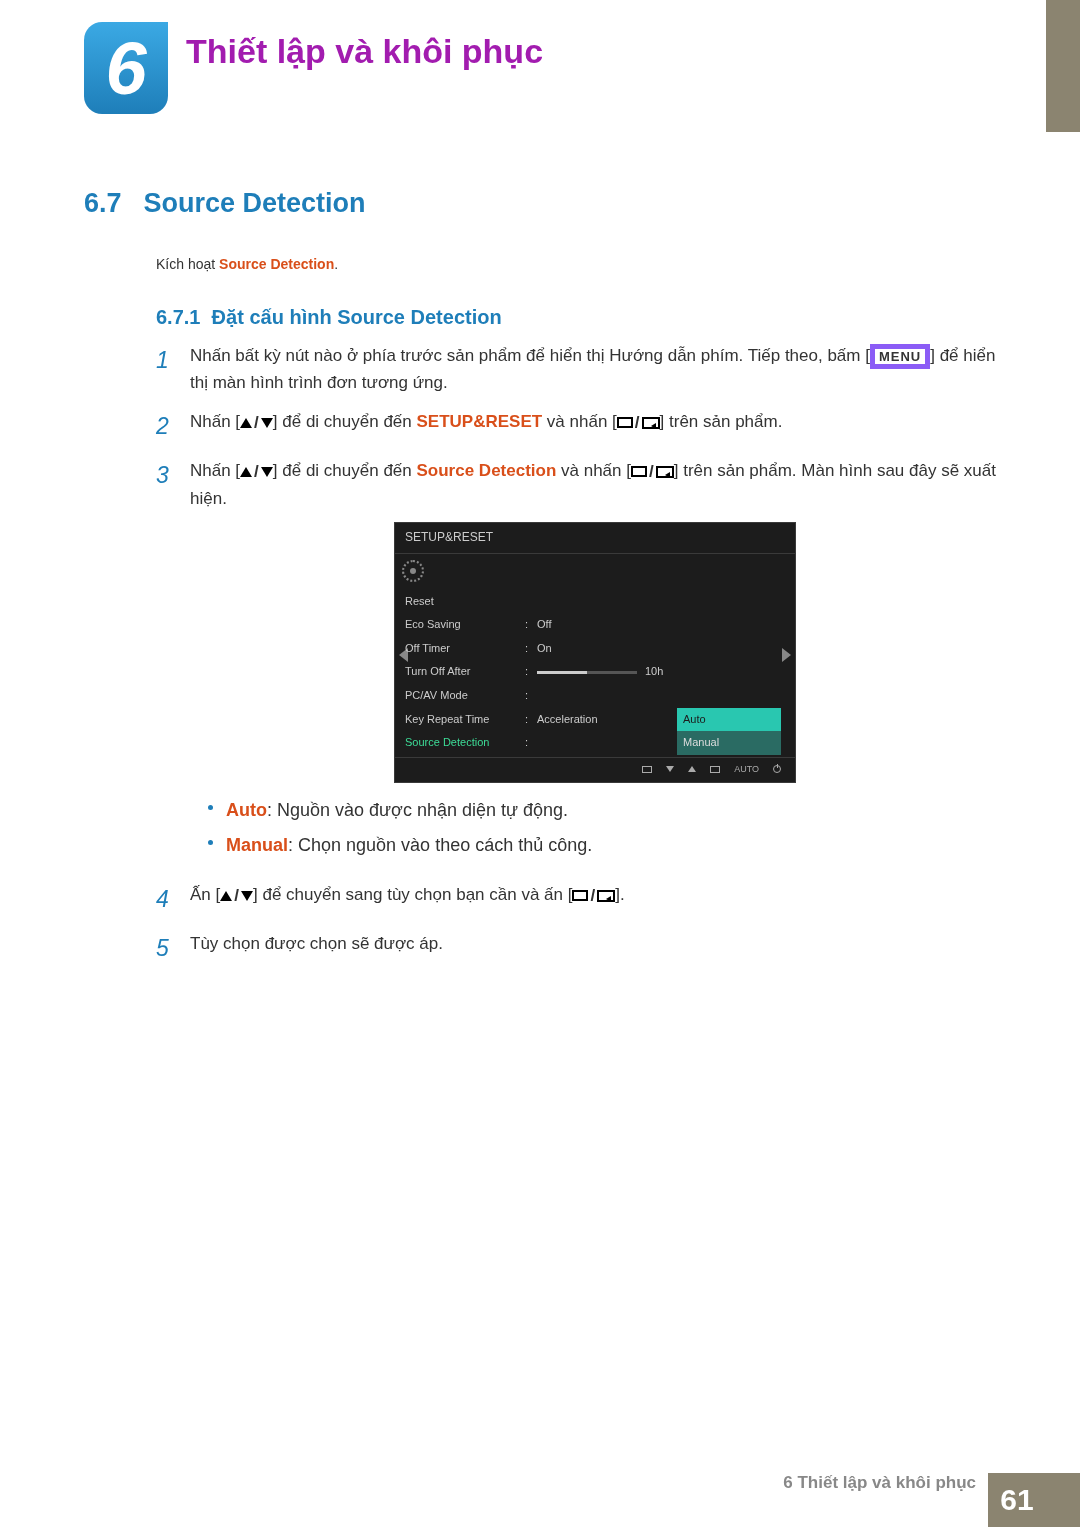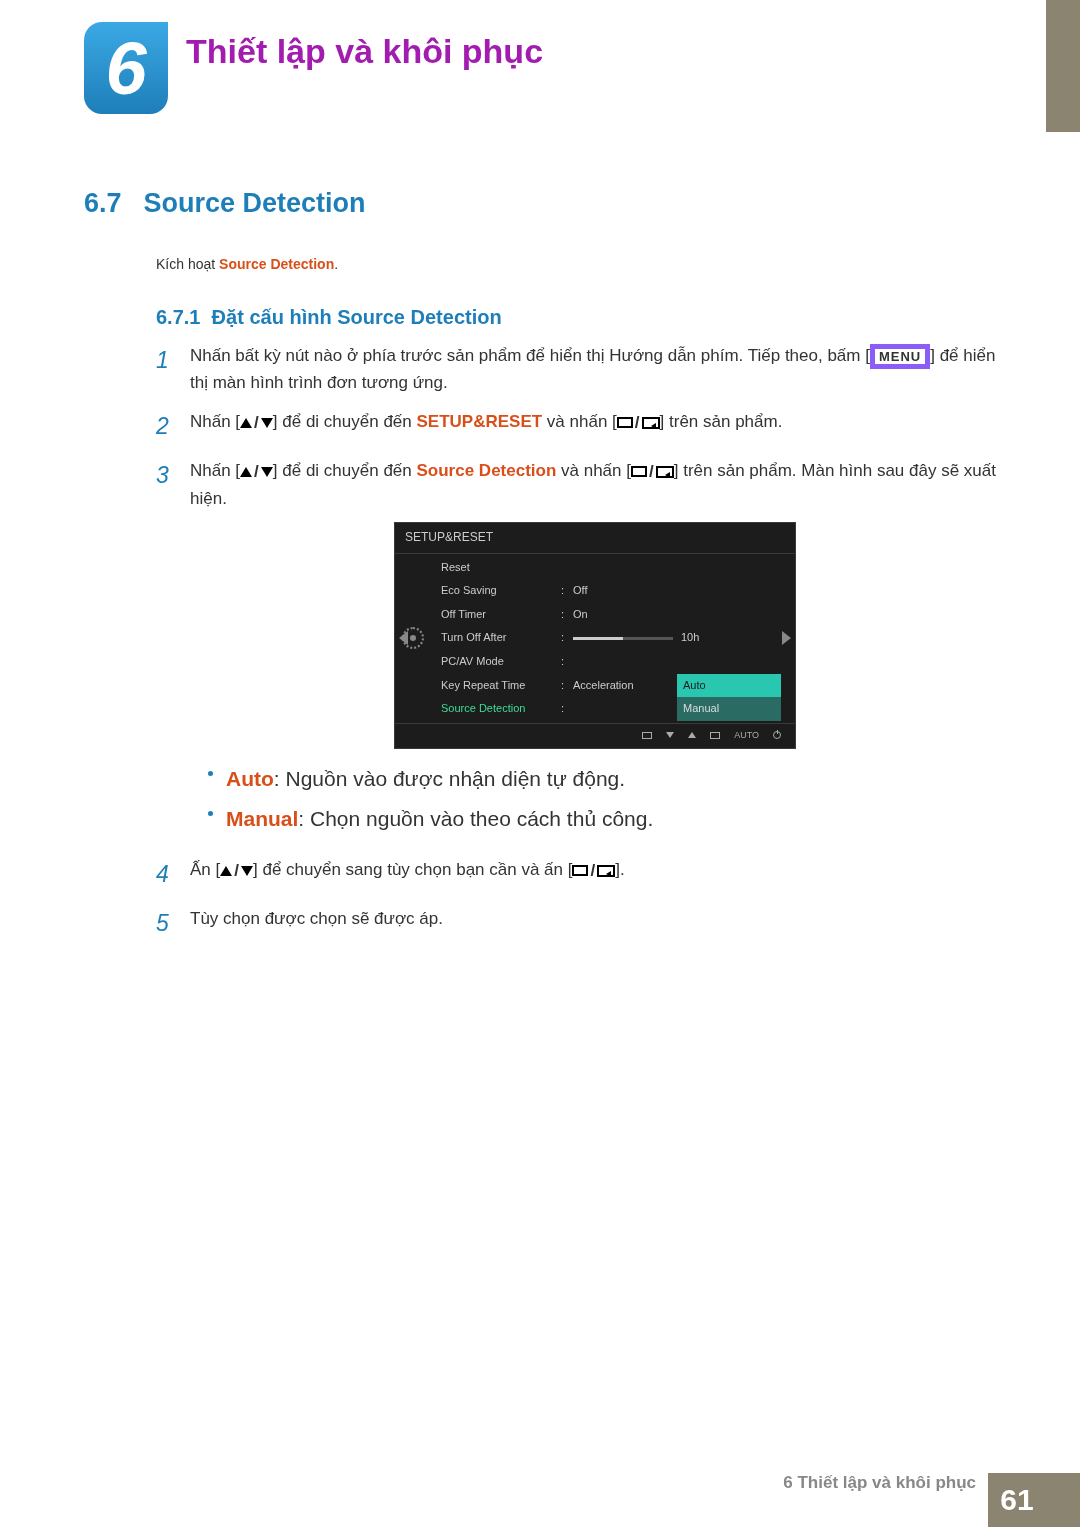--- a/index.html
+++ b/index.html
@@ -153,21 +153,21 @@
     font-size: 11px;
     border: 1px solid #3a3a3a;
     position: relative;
   }
   .osd-title {
     padding: 5px 10px;
     font-size: 12px;
     color: #ccc;
     border-bottom: 1px solid #3a3a3a;
   }
-  .osd-body { display: flex; position: relative; }
+  .osd-body { display: flex; position: relative; flex-direction: column; }
   .osd-left {
     width: 36px;
     display: flex;
     align-items: center;
     justify-content: center;
     padding: 6px 0;
   }
   .gear {
     width: 22px; height: 22px;
     border: 2px dotted #888;
@@ -257,21 +257,21 @@
   }
   .osd-footer .pw::after{content:"";position:absolute;left:3px;top:-2px;width:1px;height:4px;background:#aaa;}
   .bullets {
     margin: 6px 0 10px 18px;
   }
   .bullets li {
     list-style: none;
     position: relative;
     padding-left: 18px;
     margin-bottom: 8px;
-    font-size: 21px;
+    font-size: 18px;
     line-height: 1.5;
   }
   .bullets li::before {
     content: "";
     position: absolute;
     left: 0;
     top: 8px;
     width: 5px;
     height: 5px;
     background: #1e7eb9;

